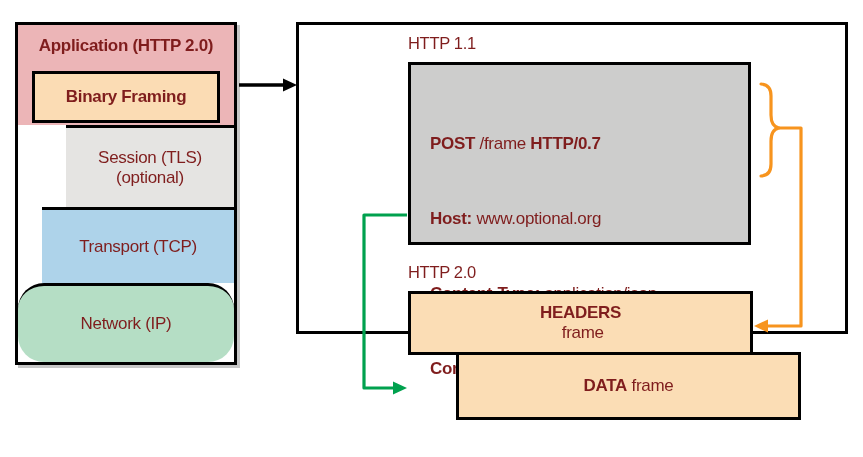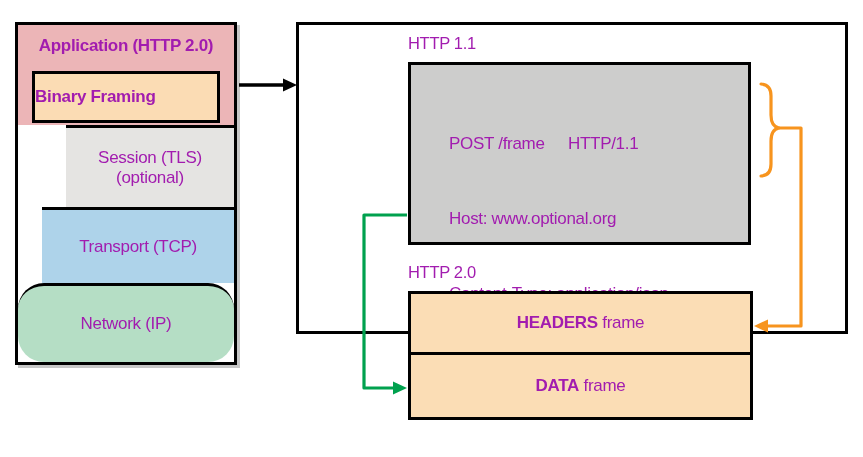--- a/index.html
+++ b/index.html
@@ -3,21 +3,21 @@
 <meta charset="utf-8">
 <style>
   html, body { margin: 0; padding: 0; background: #ffffff; }
   * { box-sizing: border-box; }
   #canvas {
     position: relative;
     width: 863px;
     height: 457px;
     background: #ffffff;
     font-family: "Liberation Sans", "DejaVu Sans", sans-serif;
-    color: #a21caf;
+    color: #7f1d1d;
     letter-spacing: -0.3px;
     overflow: hidden;
   }
   .abs { position: absolute; }
 
   
   #stack {
     left: 15px; top: 22px; width: 222px; height: 343px;
     border: 3px solid #000;
     background: #fff;
@@ -31,21 +31,21 @@
     text-align: center;
   }
   .row-app { height: 100px; border-top: none; position: relative; display: block; }
   .app-label {
     margin-top: 11px; text-align: center;
     font-weight: bold; font-size: 17px;
   }
   .bf-box {
     position: absolute; left: 14px; right: 14px; top: 46px; height: 52px;
     border: 3px solid #000;
-    display: flex; align-items: center; justify-content: flex-start;
+    display: flex; align-items: center; justify-content: center;
     font-weight: bold; font-size: 17px;
   }
   .row-session   { height: 82px; }
   .row-transport { height: 76px; }
   .row-network   { flex: 1; border-radius: 26px; }
 
   
   #panel {
     left: 296px; top: 22px; width: 552px; height: 312px;
     border: 3px solid #000;
@@ -58,32 +58,32 @@
   .h11 { top: 9px; }
   .h20 { top: 238px; }
   #request-box {
     position: absolute;
     left: 109px; top: 37px; width: 343px; height: 183px;
     border: 3px solid #000;
     padding: 16px 8px 0 19px;
     font-size: 17px; line-height: 25px;
     white-space: pre;
   }
-  .req-line b { font-weight: normal; margin-left: 19px; }
+  .req-line b { font-weight: bold; }
   .blank-line { height: 25px; }
   .frame-box {
     position: absolute;
     left: 109px; width: 345px;
     border: 3px solid #000;
     display: flex; align-items: center; justify-content: center;
     font-size: 17px;
     white-space: pre;
   }
   #headers-frame { top: 266px; height: 64px; }
-  #data-frame    { top: 327px; height: 68px; }
+  #data-frame    { top: 327px; height: 68px; margin-left: 48px; }
   .frame-box b { font-weight: bold; }
 
   
   #overlay {
     left: 0; top: 0; width: 863px; height: 457px;
     pointer-events: none;
   }
 </style>
 </head>
 <body>
@@ -105,31 +105,31 @@
     </div>
     <div class="stack-row row-network" style="background-color: rgb(181, 222, 197);">
       <span>Network (IP)</span>
     </div>
   </div>
 
   <div id="panel" class="abs">
     <div class="panel-heading h11">HTTP 1.1</div>
 
     <div id="request-box" style="background-color: rgb(205, 205, 204);">
-      <div class="req-line"><b>POST</b><span> /frame </span><b>HTTP/1.1</b></div>
+      <div class="req-line"><b>POST</b><span> /frame </span><b>HTTP/0.7</b></div>
       <div class="req-line"><b>Host:</b><span> www.optional.org</span></div>
       <div class="req-line"><b>Content-Type:</b><span> application/json</span></div>
       <div class="req-line"><b>Content-Length:</b><span> 15</span></div>
       <div class="blank-line"></div>
       
     </div>
 
     <div class="panel-heading h20">HTTP 2.0</div>
 
-    <div id="headers-frame" class="frame-box" style="background-color: rgb(251, 221, 181);"><b>HEADERS</b><span> frame</span></div>
+    <div id="headers-frame" class="frame-box" style="background-color: rgb(251, 221, 181); flex-direction: column;"><b>HEADERS</b><span> frame</span></div>
 
     <div id="data-frame" class="frame-box" style="background-color: rgb(251, 221, 181);"><b>DATA</b><span> frame</span></div>
   </div>
 
   <svg id="overlay" class="abs" viewBox="0 0 863 457" xmlns="http://www.w3.org/2000/svg">
 
     <g>
       <line x1="239" y1="85" x2="285" y2="85" stroke-width="3.5" stroke="#000000"></line>
       <polygon points="297,85 283,78.5 283,91.5" fill="#000000"></polygon>
     </g>

